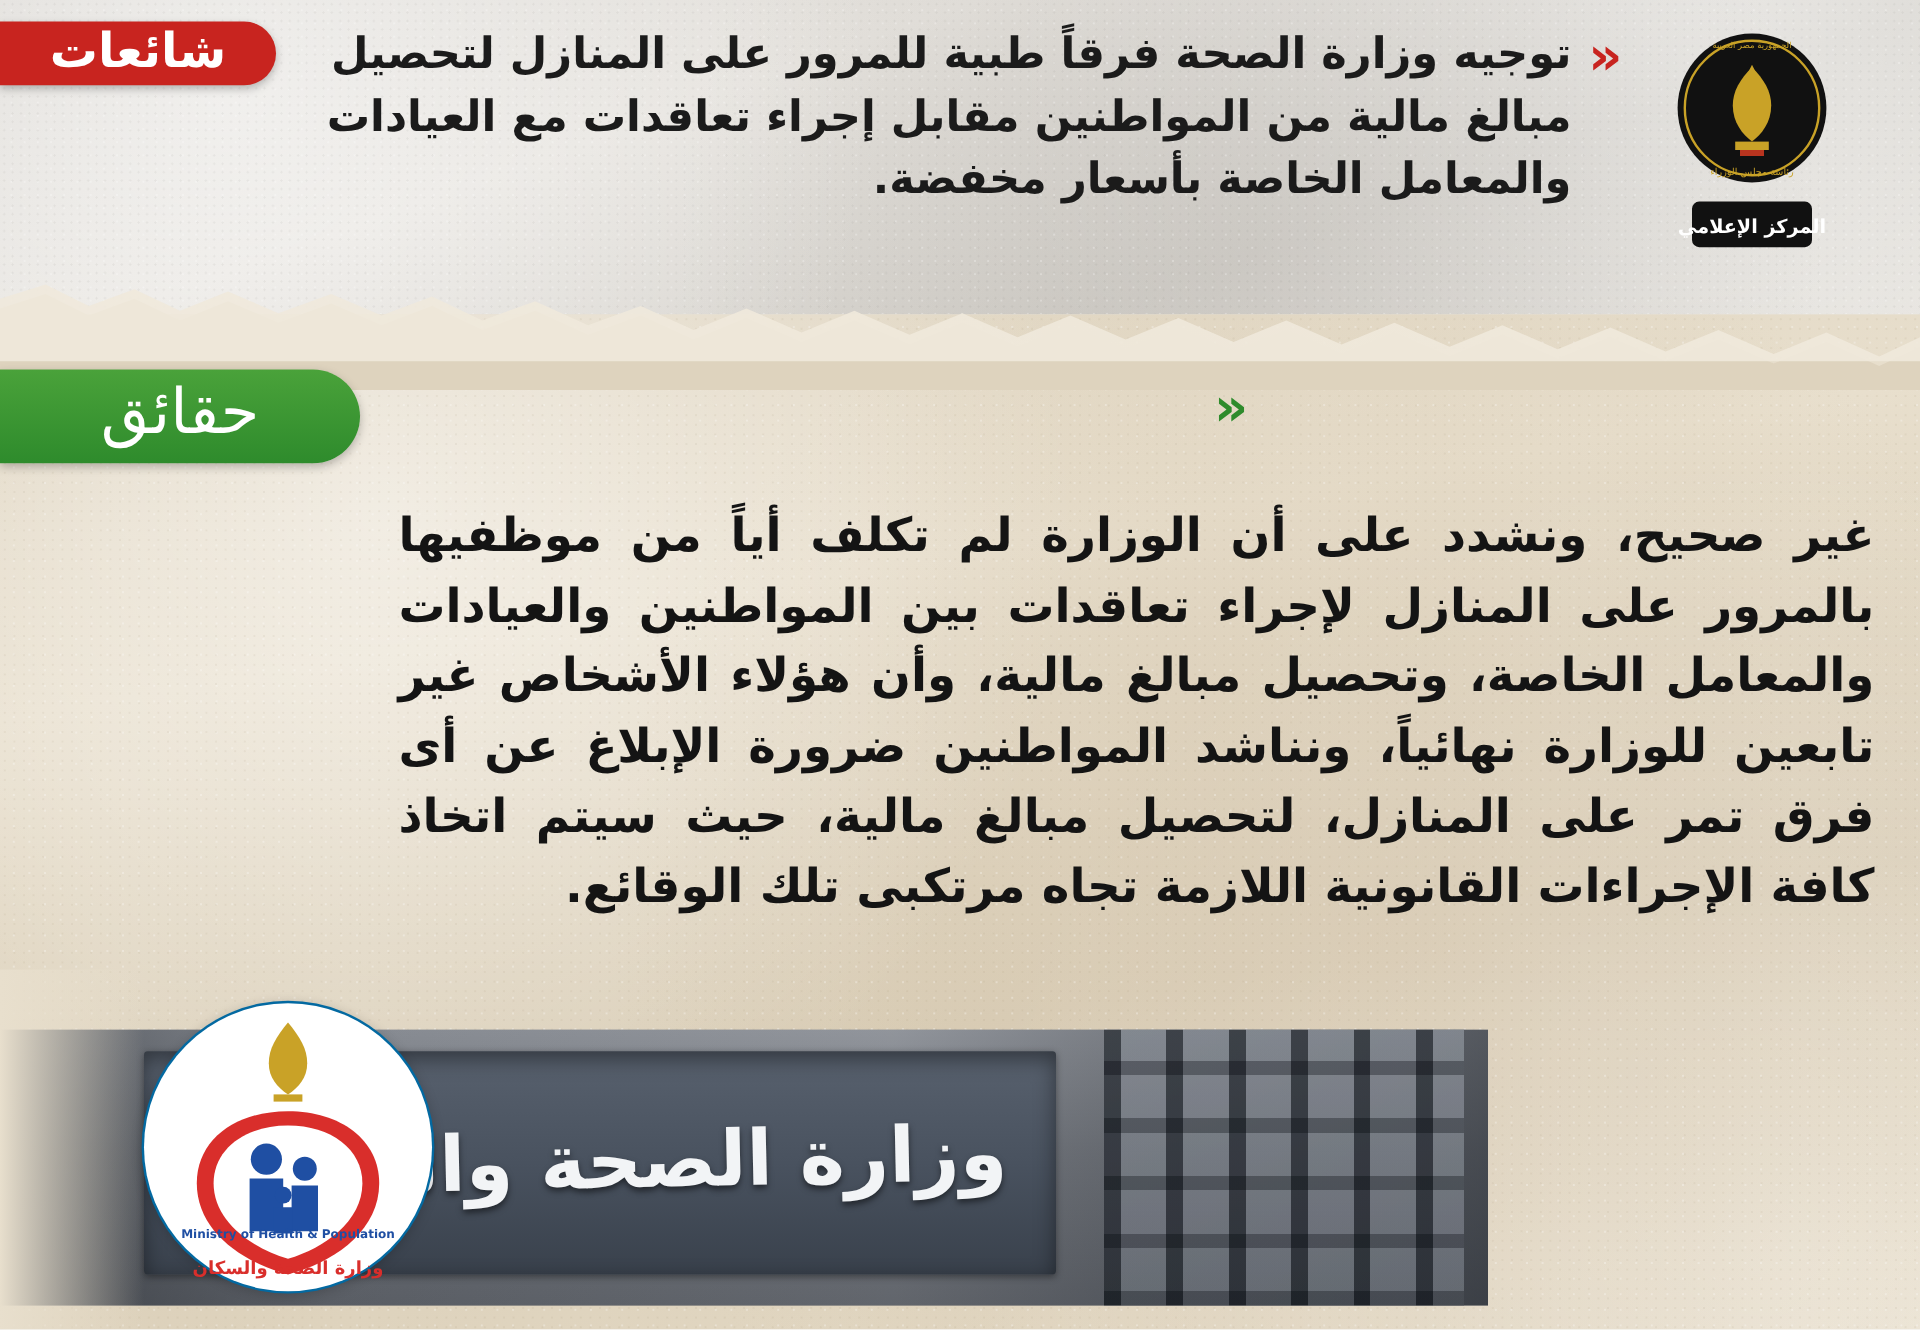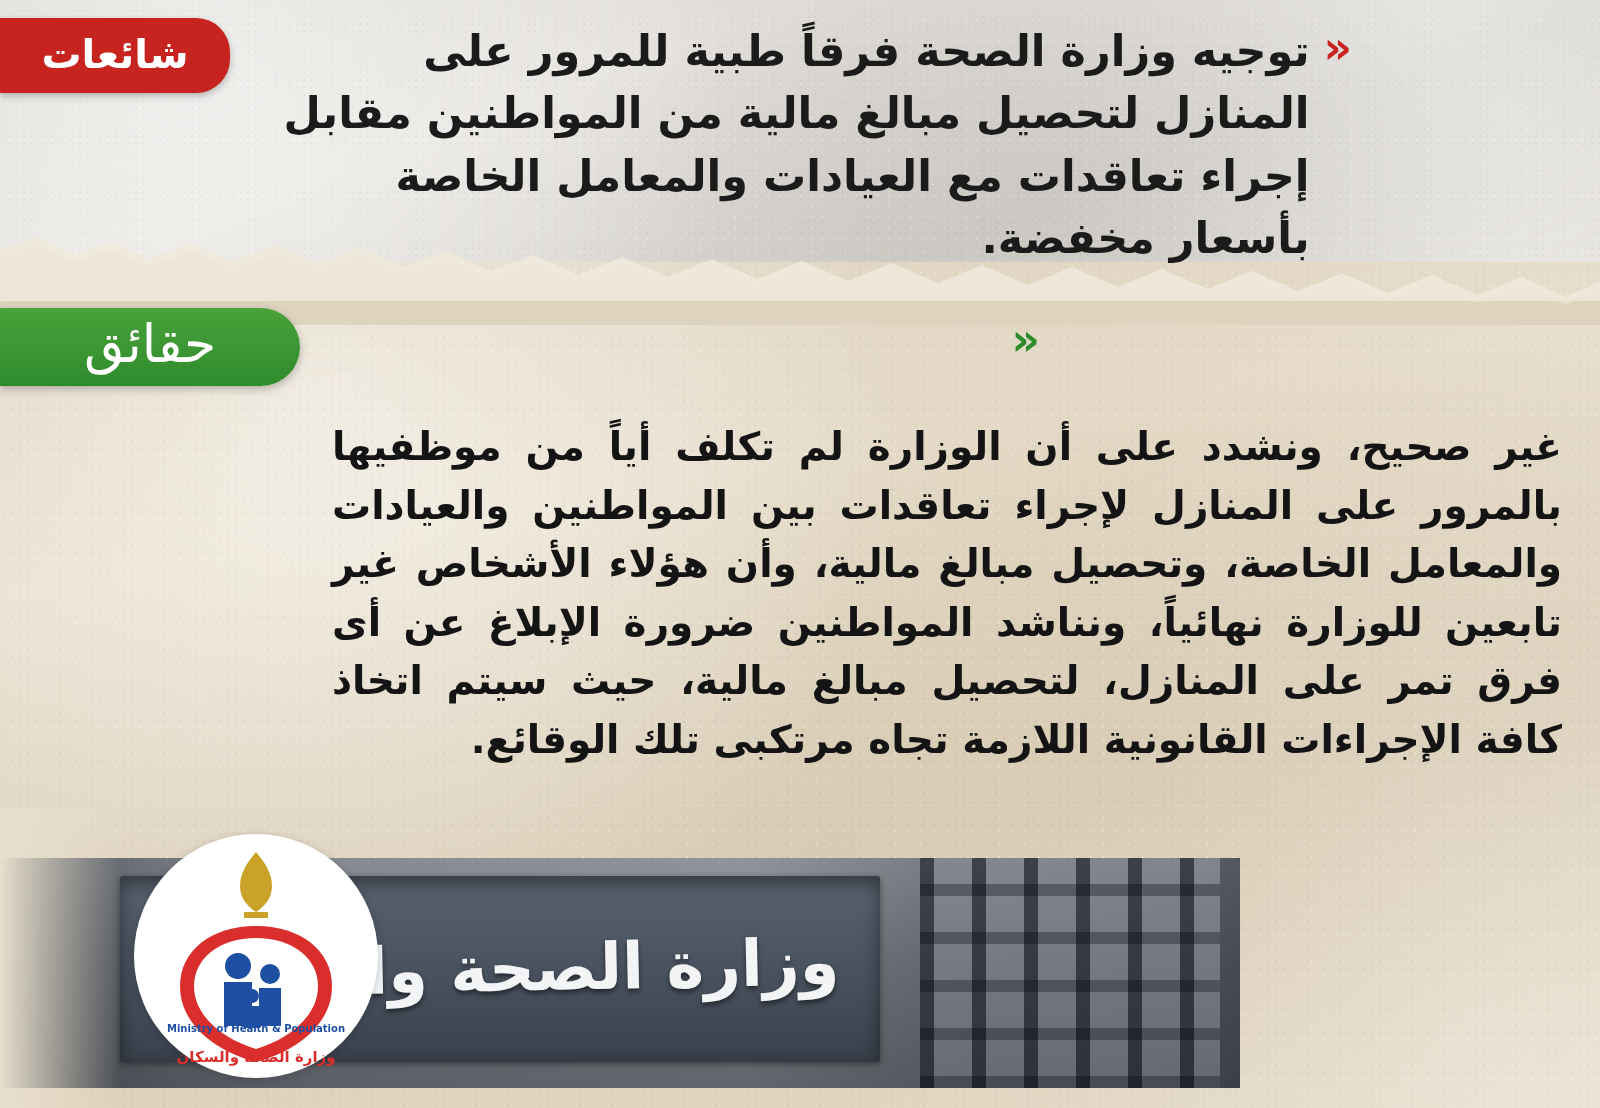--- a/index.html
+++ b/index.html
@@ -84,21 +84,21 @@
     opacity: .75;
     pointer-events: none;
   }
 
   
   .rumor-badge {
     position: absolute;
     top: 18px;
     left: 0;
     width: 230px;
-    height: 75px;
+    height: 53px;
     background: #c8241f;
     border-radius: 0 34px 34px 0;
     display: flex;
     align-items: center;
     justify-content: center;
     box-shadow: 0 3px 7px rgba(0,0,0,0.25);
     z-index: 6;
   }
   .rumor-badge .txt {
     color: #ffffff;
@@ -148,21 +148,21 @@
     right: 248px;
     width: 1090px;
     display: flex;
     align-items: flex-start;
     justify-content: flex-start;
     gap: 14px;
     z-index: 5;
   }
   .rumor-text {
     color: #1b1b1b;
-    font-size: 43px;
+    font-size: 36px;
     font-weight: bold;
     line-height: 1.45;
     text-align: right;
     flex: 1;
   }
   .rumor-chev-box {
     padding-top: 6px;
   }
 
   
@@ -259,26 +259,26 @@
     background:
       repeating-linear-gradient(90deg, rgba(20,24,30,0.65) 0 14px, rgba(150,155,162,0.25) 14px 52px),
       repeating-linear-gradient(0deg, rgba(20,24,30,0.55) 0 12px, rgba(140,146,154,0.2) 12px 48px),
       linear-gradient(180deg, #7b8089 0%, #4b5059 100%);
     opacity: .92;
   }
 
   
   .moh-logo {
     position: absolute;
-    left: 134px;
+    left: 118px;
     bottom: 30px;
     width: 244px;
     height: 244px;
     border-radius: 50%;
-    background: #ffffff;
+    background: #0369a1;
     box-shadow: 0 2px 10px rgba(0,0,0,0.18);
     z-index: 7;
     display: flex;
     align-items: center;
     justify-content: flex-start;
   }
 
   
   .paper-edge-left {
     position: absolute;
@@ -291,20 +291,34 @@
     pointer-events: none;
   }
 </style>
 </head>
 <body>
 
 <div class="poster">
 
   <div class="top-section"></div>
 
+  <div class="cabinet-logo">
+    <svg viewBox="0 0 160 200" width="160" height="200" aria-hidden="true">
+      <ellipse cx="80" cy="72" rx="62" ry="62" fill="#111111"></ellipse>
+      <ellipse cx="80" cy="72" rx="56" ry="56" fill="none" stroke="#c9a227" stroke-width="2"></ellipse>
+      <path d="M80 38 C70 48 64 58 64 70 C64 84 72 94 80 100 C88 94 96 84 96 70 C96 58 90 48 80 38 Z" fill="#c9a227"></path>
+      <rect x="66" y="100" width="28" height="7" fill="#c9a227"></rect>
+      <rect x="70" y="107" width="20" height="5" fill="#b8341f"></rect>
+      <path d="M80 36 L84 44 L76 44 Z" fill="#c9a227"></path>
+      <text x="80" y="22" font-size="7" fill="#c9a227" text-anchor="middle" font-family="DejaVu Sans">الجمهورية مصر العربية</text>
+      <text x="80" y="128" font-size="8" fill="#c9a227" text-anchor="middle" font-family="DejaVu Sans">رئاسة مجلس الوزراء</text>
+      <rect x="30" y="150" width="100" height="38" rx="6" fill="#111111"></rect>
+      <text x="80" y="176" font-size="16" fill="#ffffff" text-anchor="middle" font-family="DejaVu Sans" font-weight="bold">المركز الإعلامي</text>
+    </svg>
+  </div>
 
   <div class="rumor-badge">
     <span class="txt">شائعات</span>
   </div>
 
   <div class="rumor-text-wrap">
     <div class="rumor-chev-box">
       <span class="chev chev-red">«</span>
     </div>
     <div class="rumor-text">توجيه وزارة الصحة فرقاً طبية للمرور على المنازل لتحصيل مبالغ مالية من المواطنين مقابل إجراء تعاقدات مع العيادات والمعامل الخاصة بأسعار مخفضة.</div>

